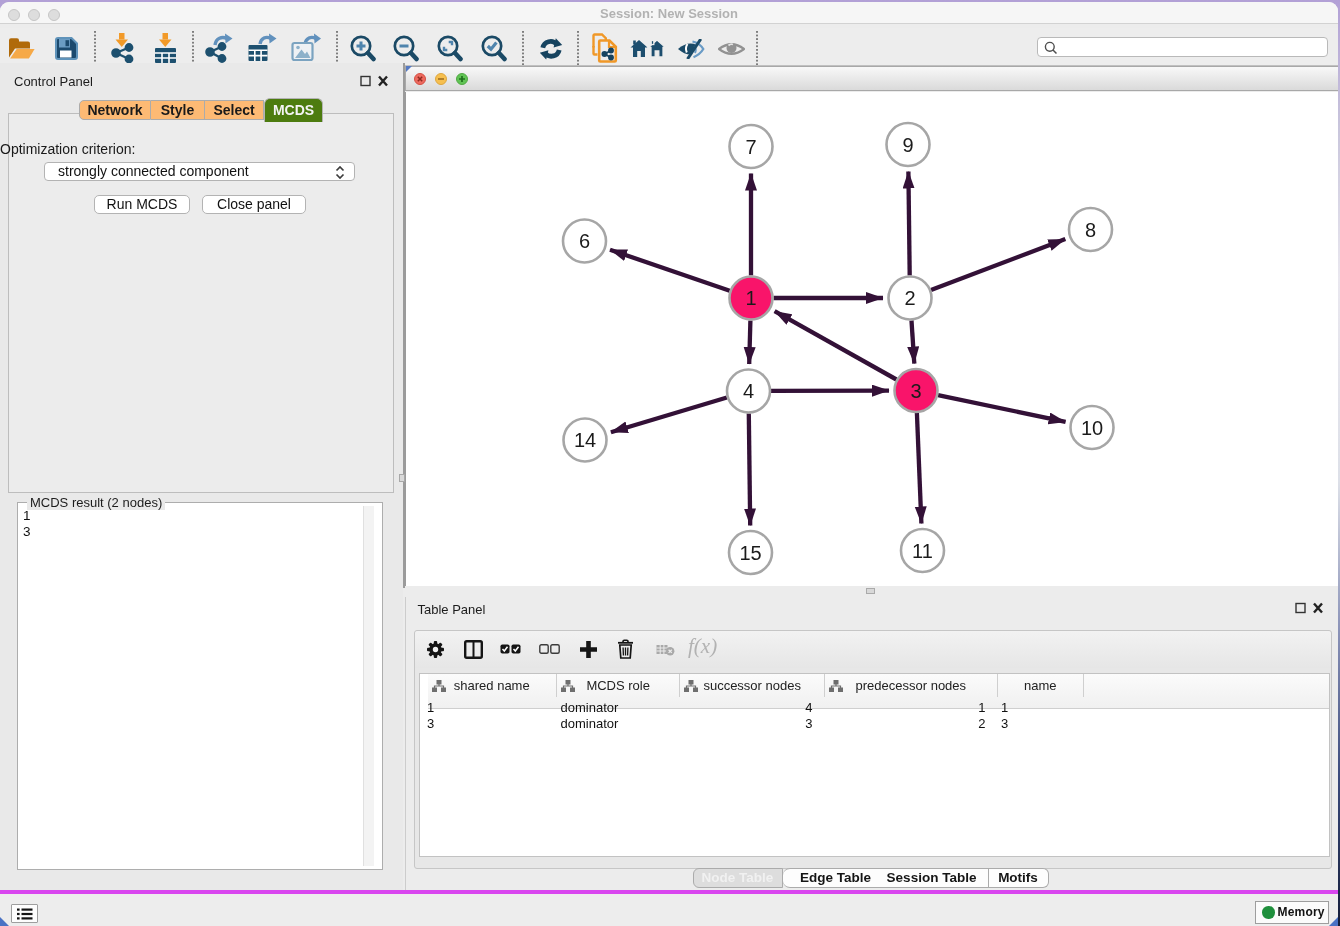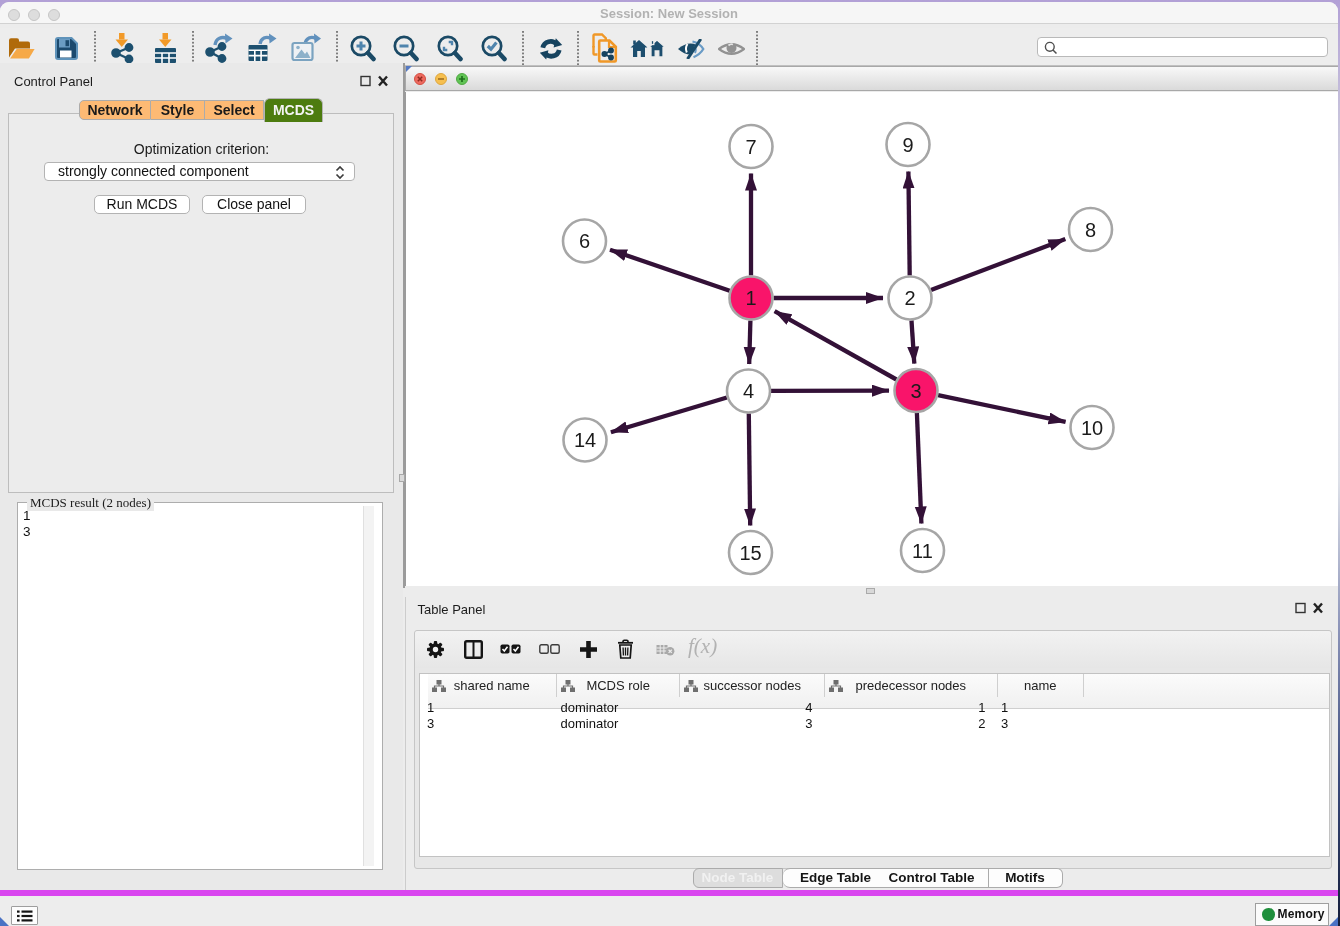--- a/index.html
+++ b/index.html
@@ -20,27 +20,27 @@
 #cpanel { position:absolute; left:0; top:61px; width:403px; bottom:35px; background:#e9e9e9; }
 #cpanel .ptitle { position:absolute; left:14px; top:11px; font-size:13px; color:#1c1c1c; }
 .wicons { position:absolute; }
 #cptabs { position:absolute; left:79px; top:37px; height:20px; }
 .cptab { position:absolute; top:0; height:20px; background:#fdba74; border:1px solid #ababab; font-size:14px; font-weight:600; color:#1a1a1a; text-align:center; line-height:18px; }
 #tabNetwork { left:0; width:72px; border-radius:5px 0 0 5px; }
 #tabStyle { left:72px; width:54px; border-left:none; }
 #tabSelect { left:126px; width:59px; border-left:none; }
 #tabMCDS { left:185px; width:59px; top:-2px; height:24px; background:#4d7c0f; border:1px solid #b4b4b4; border-bottom:none; border-radius:6px 6px 0 0; color:#f4f4f4; line-height:22px; }
 #cpcontent { position:absolute; left:8px; top:49.5px; width:386px; height:380px; background:#ececec; border:1px solid #bdbdbd; }
-#optlabel { position:absolute; left:0; top:78px; width:100%; text-align:center; font-size:14px; color:#1a1a1a; }
+#optlabel { position:absolute; left:0; top:78px; width:100%; text-align:left; font-size:14px; color:#1a1a1a; }
 #combo { position:absolute; left:44px; top:99px; width:311px; height:19px; background:#ffffff; border:1px solid #b3b3b3; border-radius:4px; font-size:14px; color:#111; line-height:17px; padding-left:13px; }
 .btn { position:absolute; top:132px; height:19px; background:#fff; border:1px solid #b3b3b3; border-radius:5px; font-size:14px; color:#111; text-align:center; line-height:17px; }
 #btnRun { left:94px; width:96px; }
 #btnClose { left:202px; width:104px; }
 #fieldset { position:absolute; left:17px; top:439px; width:366px; height:368px; background:#ffffff; border:1px solid #adadad; }
-#fslabel { position:absolute; left:9px; top:-8px; background:#e9e9e9; padding:0 3px; font-size:13px; color:#1c1c1c;font-family:Liberation Serif, serif; }
+#fslabel { position:absolute; left:9px; top:-8px; background:#e9e9e9; padding:0 3px; font-size:13px; color:#1c1c1c; }
 #fstext { position:absolute; left:5px; top:5px; font-size:13.5px; color:#111; line-height:15.5px; }
 #fsscroll { position:absolute; right:8px; top:3px; width:11px; bottom:3px; background:#f3f3f3; border-left:1px solid #e0e0e0; }
 
 #vdivider { position:absolute; left:403px; top:61px; width:1.5px; height:525px; background:#9b9b9b; }
 #vgrip { position:absolute; left:398.5px; top:472px; width:6px; height:7.5px; background:#d9d9d9; border:1px solid #a8a8a8; }
 
 #netwin { position:absolute; left:404.5px; top:64px; right:0; height:520px; }
 #nettitle { position:absolute; left:0; top:0; right:0; height:25px; background:linear-gradient(#f8f8f8, #dadada); border:1px solid #a8a8a8; border-right:none; }
 #nettitle .label { position:absolute; left:0; right:0; top:5px; text-align:center; font-size:12.5px; font-weight:bold; color:#111; }
 #netcanvas { position:absolute; left:0; top:26px; right:0; bottom:0; background:#ffffff; border-left:1px solid #9b9b9b; }
@@ -52,21 +52,21 @@
 #ttoolbar { position:absolute; left:9px; top:34px; width:916px; height:37px; background:linear-gradient(#f2f2f2, #e6e6e6); border-radius:3px 3px 0 0; }
 #ttable { position:absolute; left:13px; top:76px; width:911px; height:184px; background:#fff; border:1px solid #c2c2c2; }
 #thead { position:absolute; left:8px; top:0; right:0; height:35px; background:linear-gradient(#fbfbfb,#f0f0f0); border-bottom:1px solid #cfcfcf; }
 .hcell { position:absolute; top:0; height:23px; border-right:1px solid #cfcfcf; font-size:13px; color:#222; text-align:center; line-height:23px; }
 .hicon { position:absolute; }
 .tcell { position:absolute; font-size:13px; color:#111; height:16px; line-height:16px; }
 
 #btabs { position:absolute; left:287px; top:271px; height:20px; }
 .btab { position:absolute; top:0; height:20px; background:#fdfdfd; border:1px solid #ababab; font-size:13.5px; font-weight:600; color:#151515; text-align:center; line-height:18px; }
 
-#statusbar { position:absolute; left:0; bottom:0; right:0; height:36.5px; background:#ededed; border-top:6px solid #d946ef; }
+#statusbar { position:absolute; left:0; bottom:0; right:0; height:36.5px; background:#ededed; border-top:4px solid #d946ef; }
 #listbtn { position:absolute; left:11px; top:10.5px; width:27px; height:19px; background:#fdfdfd; border:1px solid #9e9e9e; border-radius:1px; }
 #membtn { position:absolute; right:9px; top:7px; width:74px; height:23px; background:#fbfbfb; border:1px solid #9e9e9e; }
 #memtext { position:absolute; left:21.5px; top:0; font-size:12px; font-weight:bold; color:#111; line-height:21.5px; letter-spacing:0.2px; }
 #memdot { position:absolute; left:6px; top:4.5px; width:12.5px; height:12.5px; border-radius:50%; background:#1f8f3c; }
 </style>
 </head>
 <body>
 <div id="app">
   <div id="titlebar">
     <div class="tdot t1"></div>
@@ -430,22 +430,22 @@
       <div class="tcell" style="left:581.5px;top:26px">1</div>
       <div class="tcell" style="left:7.5px;top:42px">3</div>
       <div class="tcell" style="left:141px;top:42px">dominator</div>
       <div class="tcell" style="left:253px;top:42px;width:140px;text-align:right">3</div>
       <div class="tcell" style="left:397px;top:42px;width:169px;text-align:right">2</div>
       <div class="tcell" style="left:581.5px;top:42px">3</div>
     </div>
     <div id="btabs">
       <div class="btab" style="left:0;width:90px;border-radius:6px 0 0 6px;background:#dddddd;color:#f1f1f1;">Node Table</div>
       <div class="btab" style="left:90px;width:107px;border-left:none;border-radius:7px;">Edge Table</div>
-      <div class="btab" style="left:183px;width:113px;border-left:none;">Control Table</div>
-      <div class="btab" style="left:296px;width:74px;border-left:none;border-radius:0 6px 6px 0;">Motifs</div>
+      <div class="btab" style="left:183px;width:113px;border-left:none;">Session Table</div>
+      <div class="btab" style="left:296px;width:60px;border-left:none;border-radius:0 6px 6px 0;">Motifs</div>
     </div>
   </div>
   <svg style="position:absolute;left:0;bottom:0;z-index:5" width="9" height="9" xmlns="http://www.w3.org/2000/svg">
       <path d="M0,0 L0,9 L9,9 Z" fill="#4a72c4"></path>
     </svg>
   <svg style="position:absolute;right:0;bottom:0;z-index:5" width="9" height="9" xmlns="http://www.w3.org/2000/svg">
       <path d="M9,0 L9,9 L0,9 Z" fill="#4a72c4"></path>
     </svg>
   <div id="statusbar">
     <div id="listbtn">

